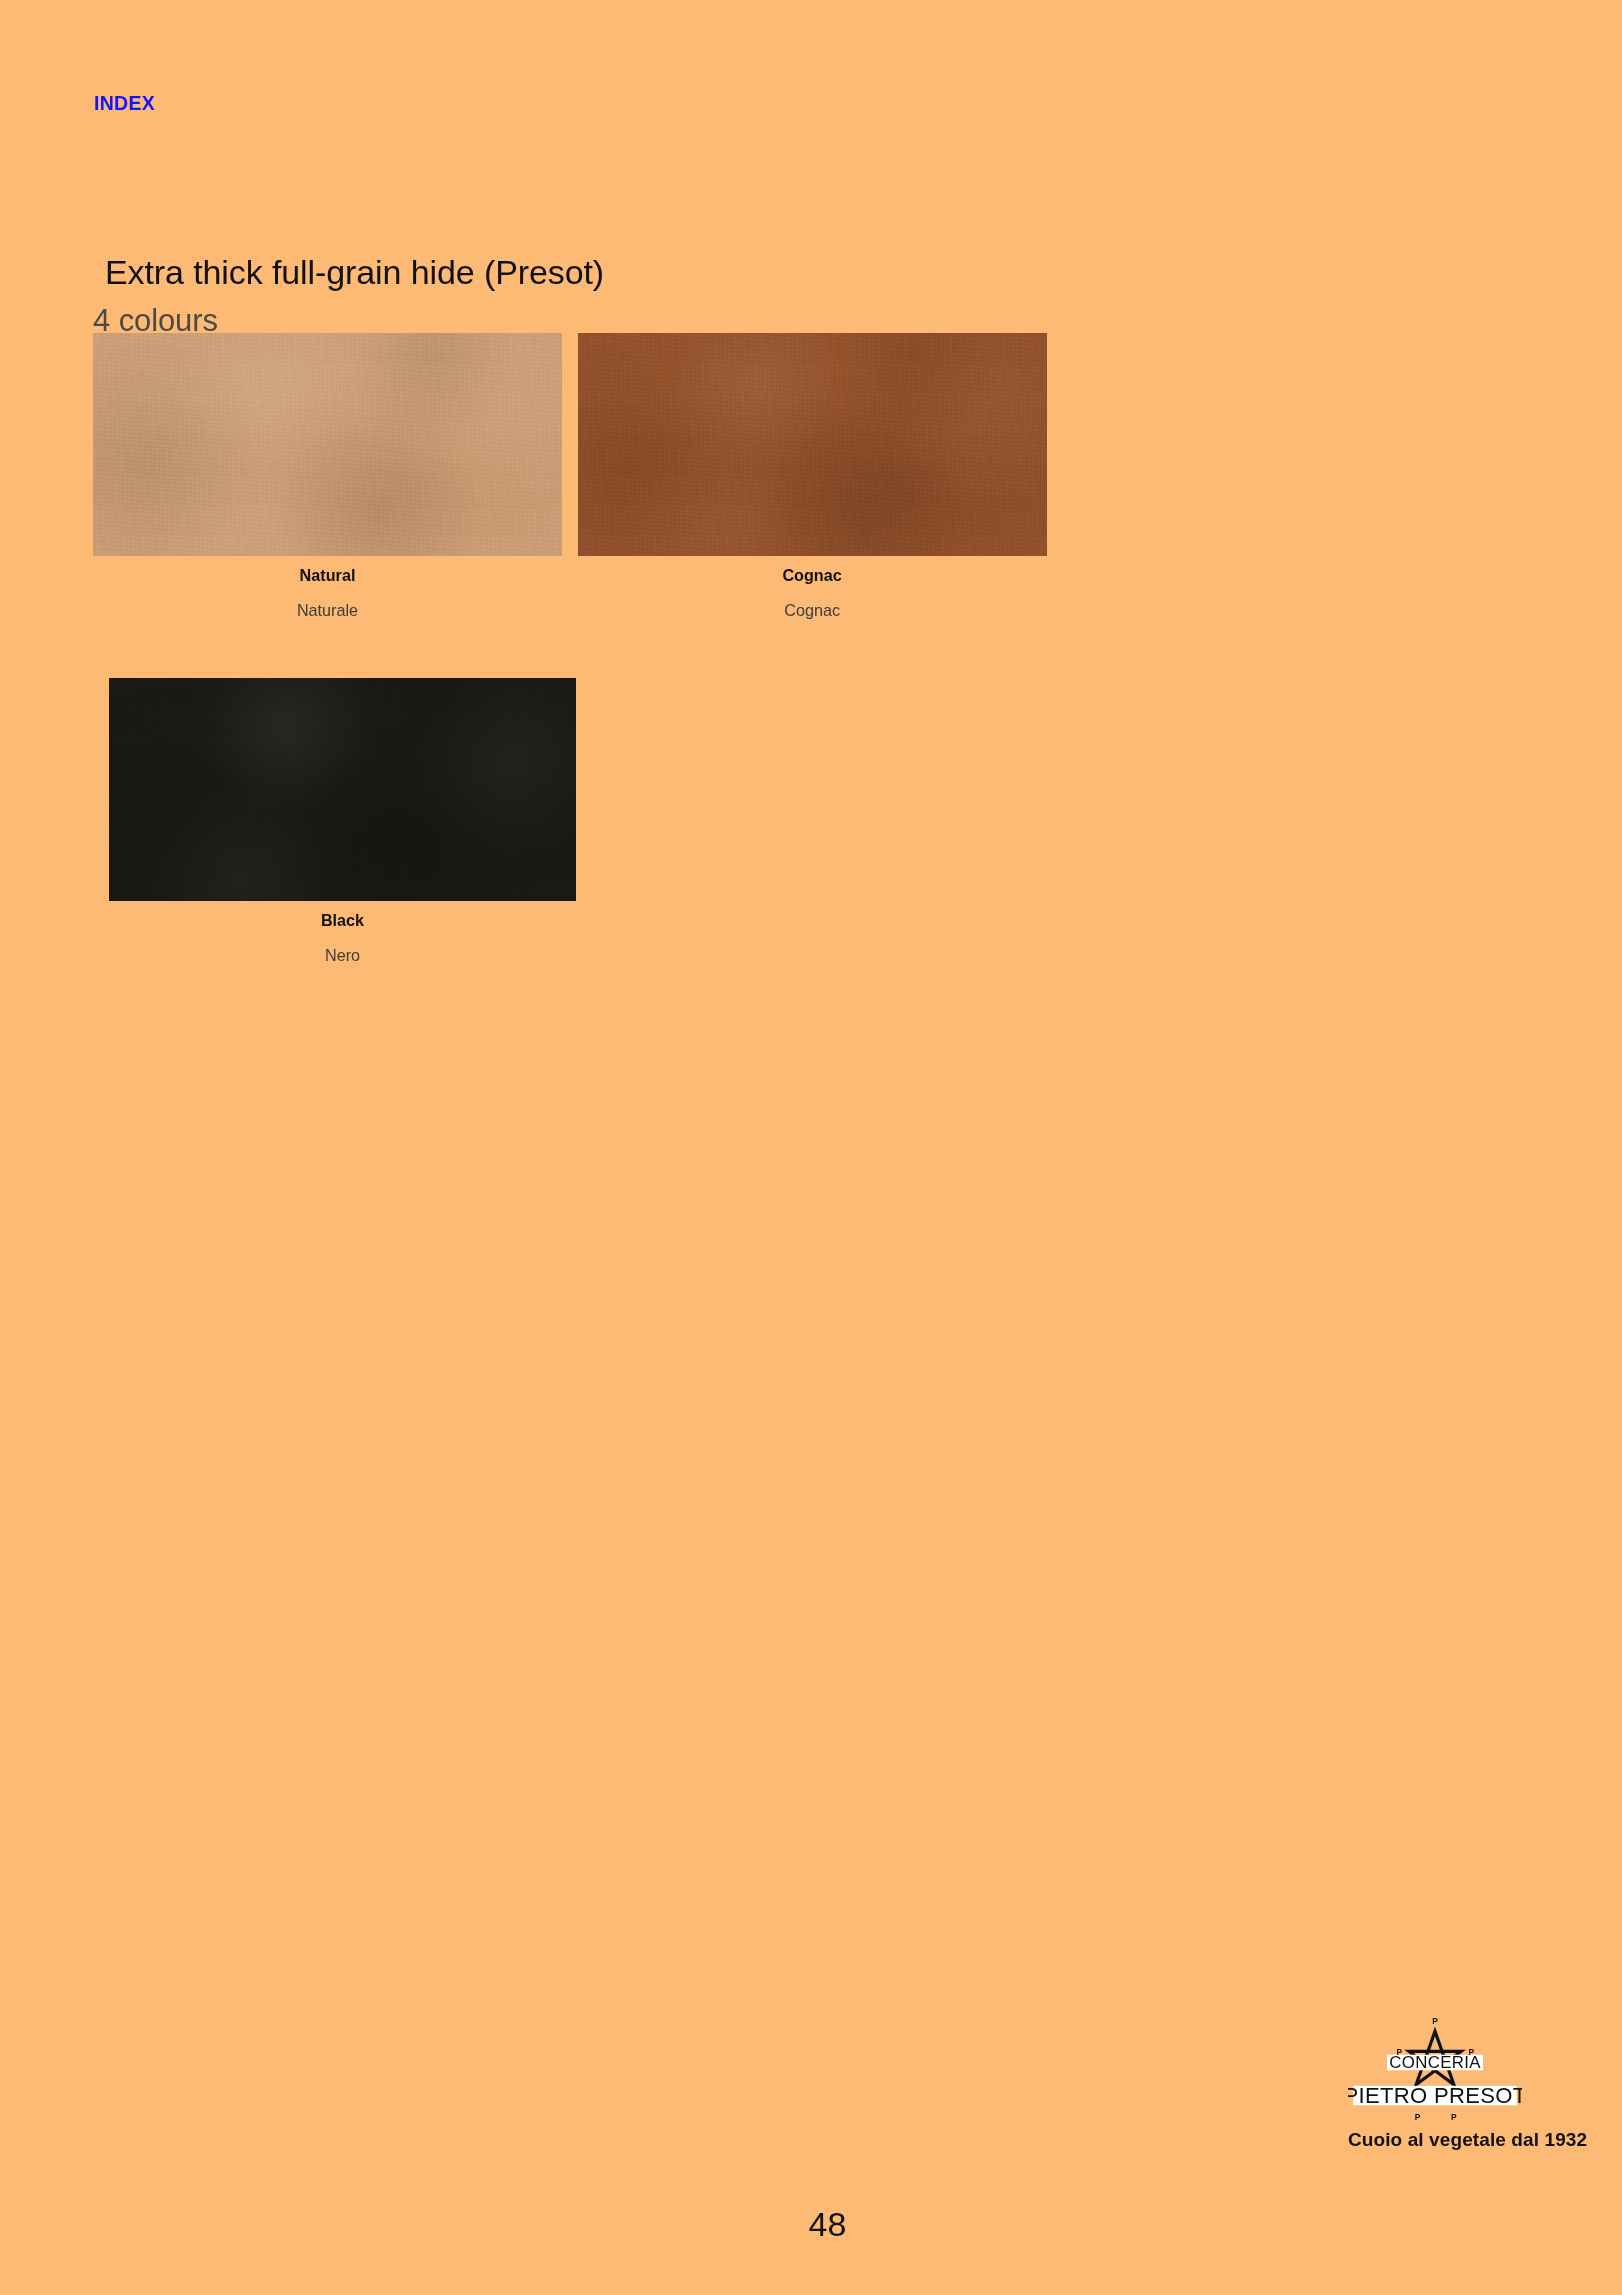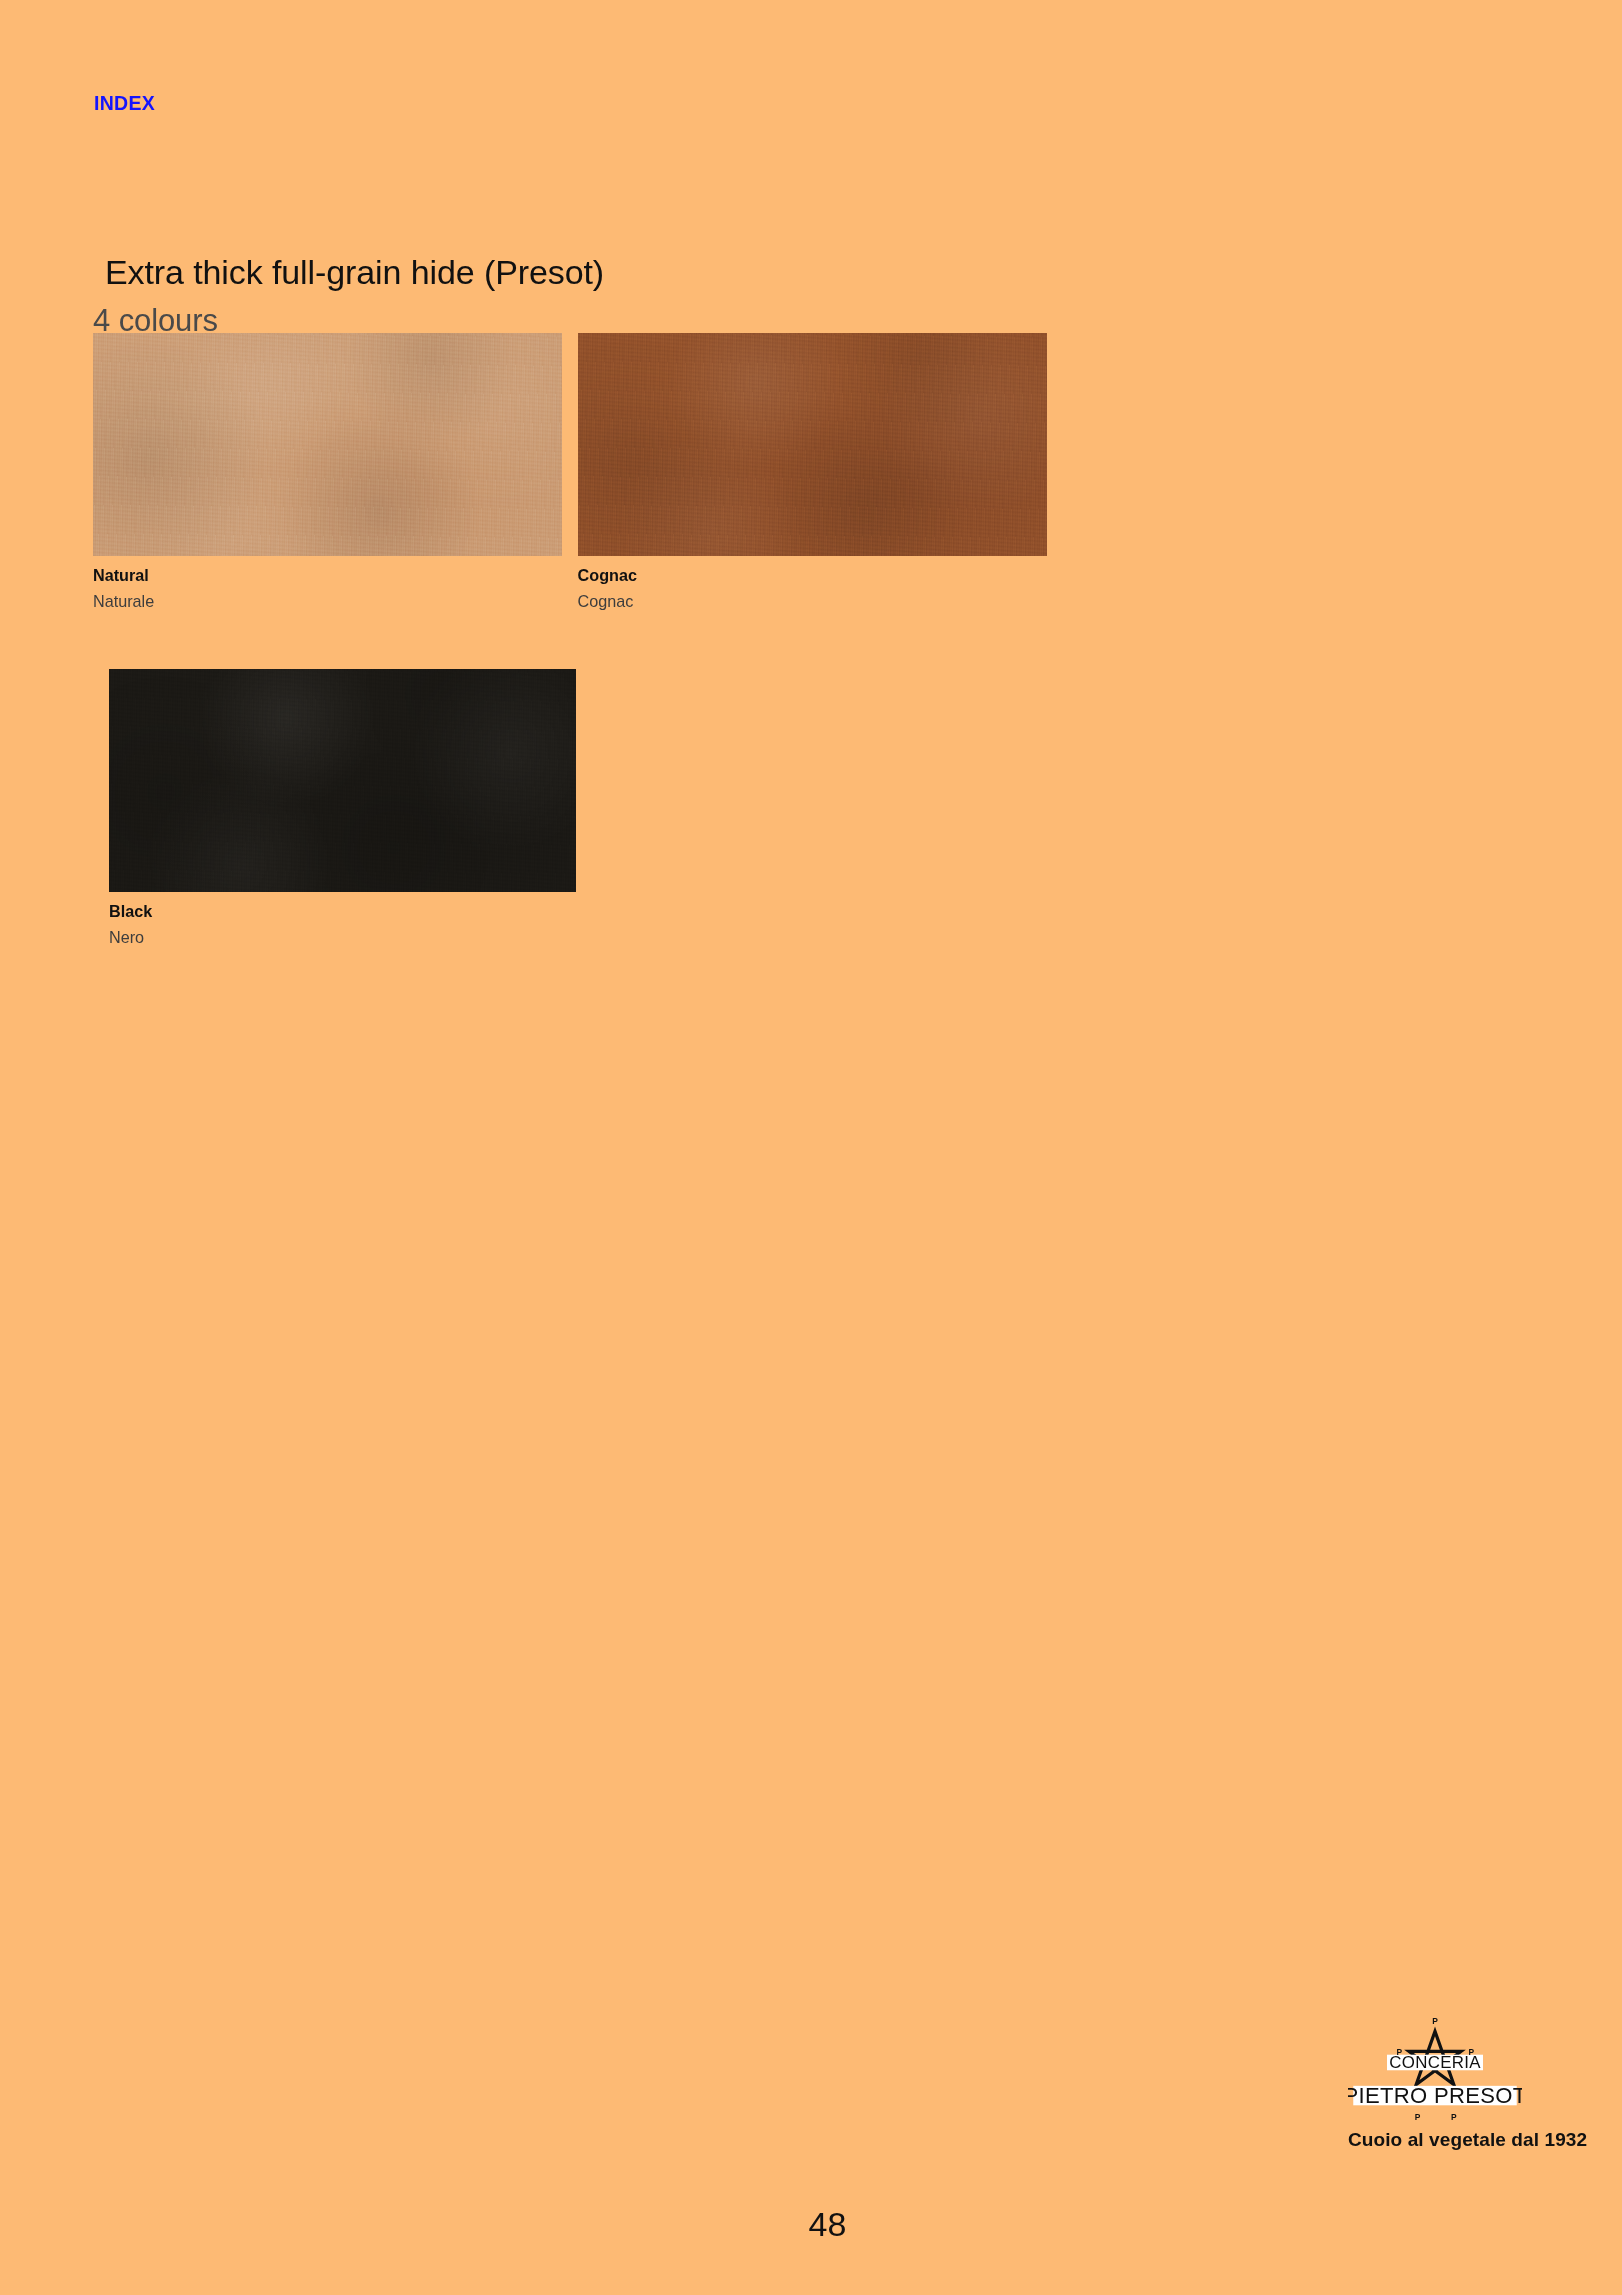--- a/index.html
+++ b/index.html
@@ -107,33 +107,34 @@
       radial-gradient(circle at 12% 55%, rgba(0,0,0,0.22), rgba(0,0,0,0) 28%),
       radial-gradient(circle at 38% 22%, rgba(255,255,255,0.14), rgba(0,0,0,0) 26%),
       radial-gradient(circle at 61% 80%, rgba(0,0,0,0.20), rgba(0,0,0,0) 30%),
       radial-gradient(circle at 86% 38%, rgba(255,255,255,0.10), rgba(0,0,0,0) 24%),
       radial-gradient(circle at 72% 12%, rgba(0,0,0,0.18), rgba(0,0,0,0) 22%),
       radial-gradient(circle at 28% 88%, rgba(255,255,255,0.09), rgba(0,0,0,0) 24%);
   }
 
   .swatch-caption {
     margin-top: 9px;
+    text-align: center;
   }
   .swatch-name {
     font-size: 16.2px;
     font-weight: bold;
     color: #111111;
     line-height: 1.25;
   }
   .swatch-name-it {
     font-size: 16.2px;
     font-weight: normal;
     color: #3d3d3d;
     line-height: 1.25;
-    margin-top: 6px;
+    margin-top: 15px;
   }
 
   
   .swatch-cell.narrow .swatch-chip { width: 467px; }
   .swatch-cell.narrow { width: 467px; padding-left: 16px; }
 
   
   .logo-block {
     position: absolute;
     left: 1348px;

